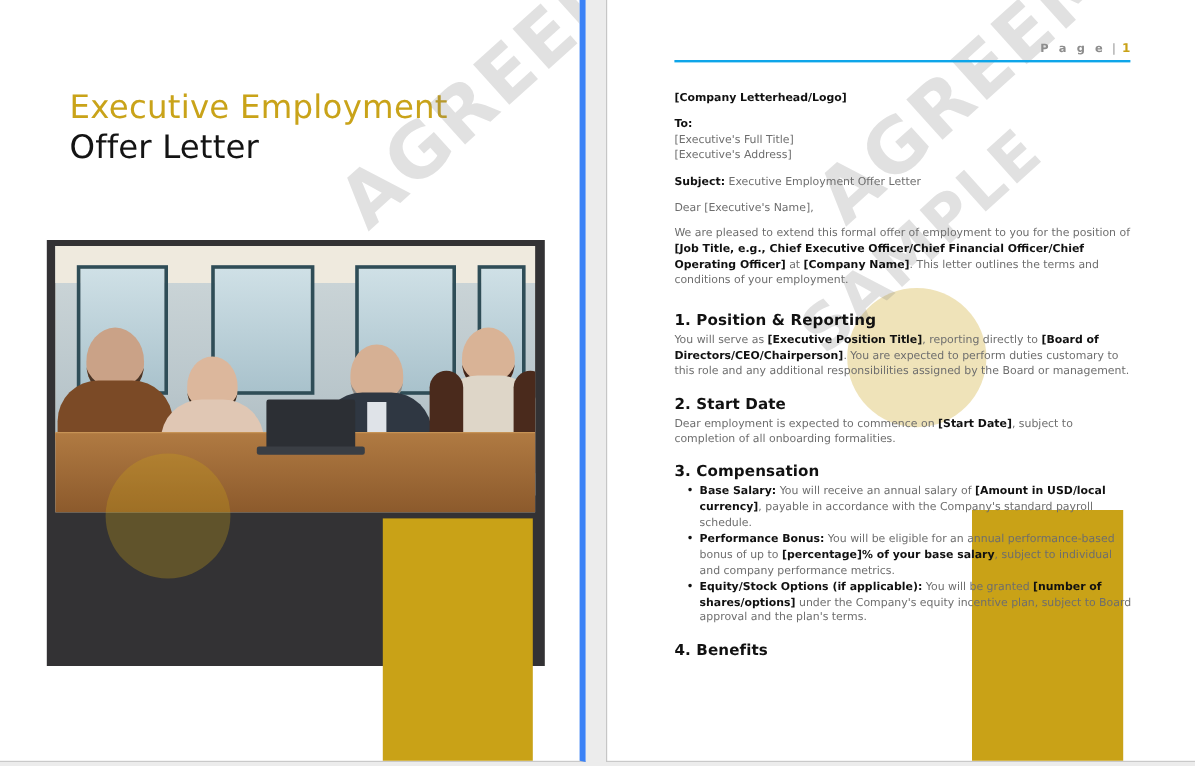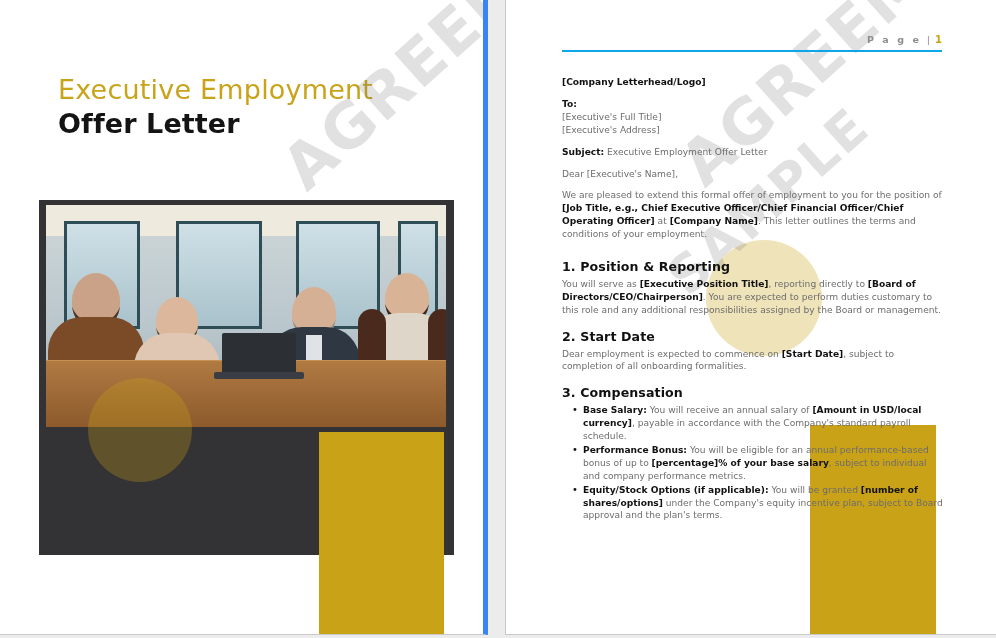--- a/index.html
+++ b/index.html
@@ -24,21 +24,21 @@
   .page-left  { left: 0px;   width: 488px; height: 635px; border-left: none; }
   .page-right { left: 505px; width: 491px; height: 635px; border-right: none; }
 
   
   .cover-title { position: absolute; left: 58px; top: 74px; width: 400px; }
   .cover-line-1 {
     font-size: 27px; color: #C9A319; letter-spacing: .2px;
     font-weight: 400; line-height: 1.22; white-space: nowrap;
   }
   .cover-line-2 {
-    font-size: 27px; color: #141414; font-weight: 700;
+    font-size: 27px; color: #141414; font-weight: 400;
     letter-spacing: .1px; line-height: 1.25; white-space: nowrap;
   }
   .cover-line-3 {
     font-size: 26px; color: #2a2a2a; font-weight: 400;
     letter-spacing: .1px; line-height: 1.3; white-space: nowrap;
   }
 
   .photo-frame {
     position: absolute; left: 39px; top: 200px;
     width: 415px; height: 355px;
@@ -288,19 +288,20 @@
           <strong>Base Salary:</strong><span> You will receive an annual salary of </span><strong>[Amount in USD/local currency]</strong><span>, payable in accordance with the Company's standard payroll schedule.</span>
         </li>
         <li>
           <strong>Performance Bonus:</strong><span> You will be eligible for an annual performance-based bonus of up to </span><strong>[percentage]% of your base salary</strong><span>, subject to individual and company performance metrics.</span>
         </li>
         <li>
           <strong>Equity/Stock Options (if applicable):</strong><span> You will be granted </span><strong>[number of shares/options]</strong><span> under the Company's equity incentive plan, subject to Board approval and the plan's terms.</span>
         </li>
       </ul>
 
+      <div class="sec-h">4. Benefits</div>
 
     </div>
 
     <div class="gold-block-right"></div>
   </div>
 
 </div>
 
 </body></html>

